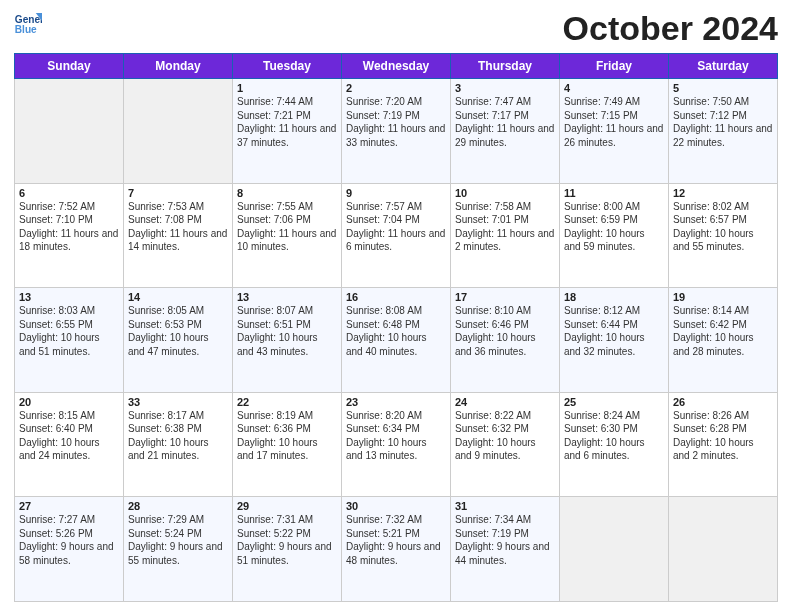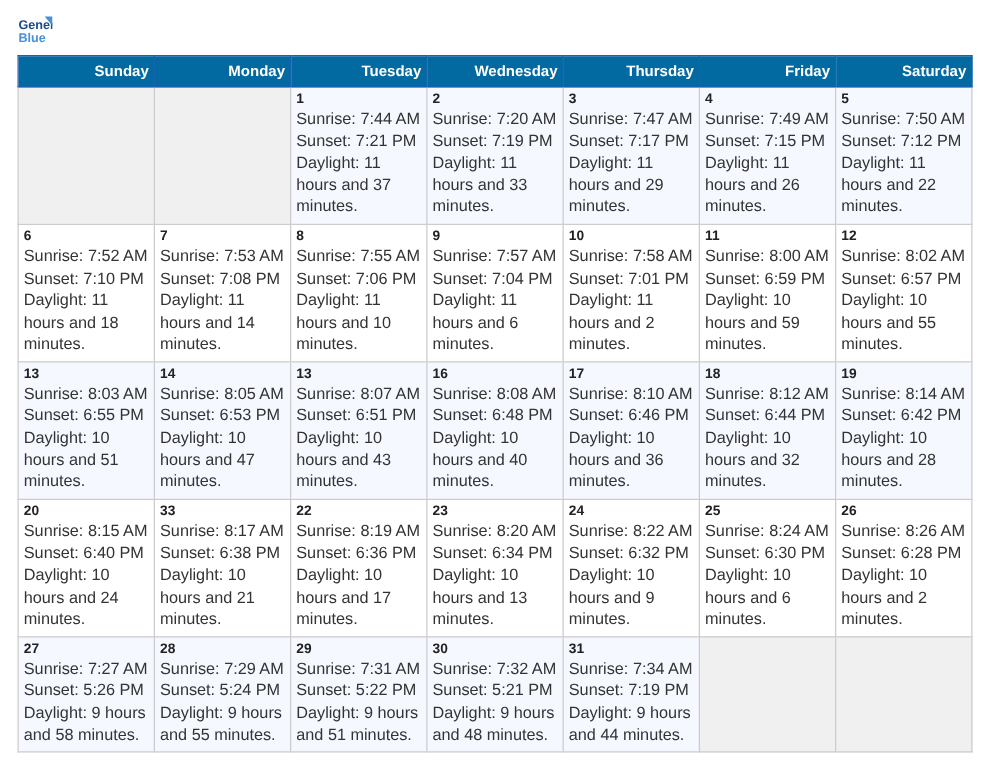--- a/index.html
+++ b/index.html
@@ -45,26 +45,26 @@
       font-size: 15px;
       color: #444;
     }
     .calendar {
       flex: 1;
       border-collapse: collapse;
       width: 100%;
       table-layout: fixed;
     }
     .calendar th {
-      background: #0369a1;
+      background: #6d28d9;
       color: #fff;
       font-size: 12px;
       font-weight: bold;
-      padding: 5px 4px;
-      text-align: right;
+      padding: 5px 20px;
+      text-align: center;
       border: 1px solid #1a5fb4;
     }
     .calendar td {
       border: 1px solid #ccc;
       vertical-align: top;
       padding: 3px 4px;
       font-size: 9.5px;
       color: #222;
       background: #fff;
       height: 80px;
@@ -75,41 +75,42 @@
     .calendar tr:nth-child(even) td {
       background: #fff;
     }
     .day-num {
       font-size: 11px;
       font-weight: bold;
       display: block;
       margin-bottom: 1px;
     }
     .day-info {
-      font-size: 13px;
+      font-size: 10px;
       line-height: 1.35;
       color: #333;
     }
     .empty-cell {
       background: #f0f0f0 !important;
     }
   </style>
 </head>
 <body>
 
 <div class="page">
   <div class="header">
     <div class="logo">
       <svg class="logo-icon" viewBox="0 0 36 36">
         <text x="1" y="17" font-family="Arial" font-weight="bold" font-size="13" fill="#1a4a8a">General</text>
         <text x="1" y="30" font-family="Arial" font-weight="bold" font-size="13" fill="#4a90d9">Blue</text>
         <polygon points="28,4 36,4 36,14" fill="#4a90d9"></polygon>
       </svg>
     </div>
     <div class="title-block">
+      <div class="month-title">October 2024</div>
     </div>
   </div>
 
   <table class="calendar">
     <thead>
       <tr>
         <th>Sunday</th>
         <th>Monday</th>
         <th>Tuesday</th>
         <th>Wednesday</th>

